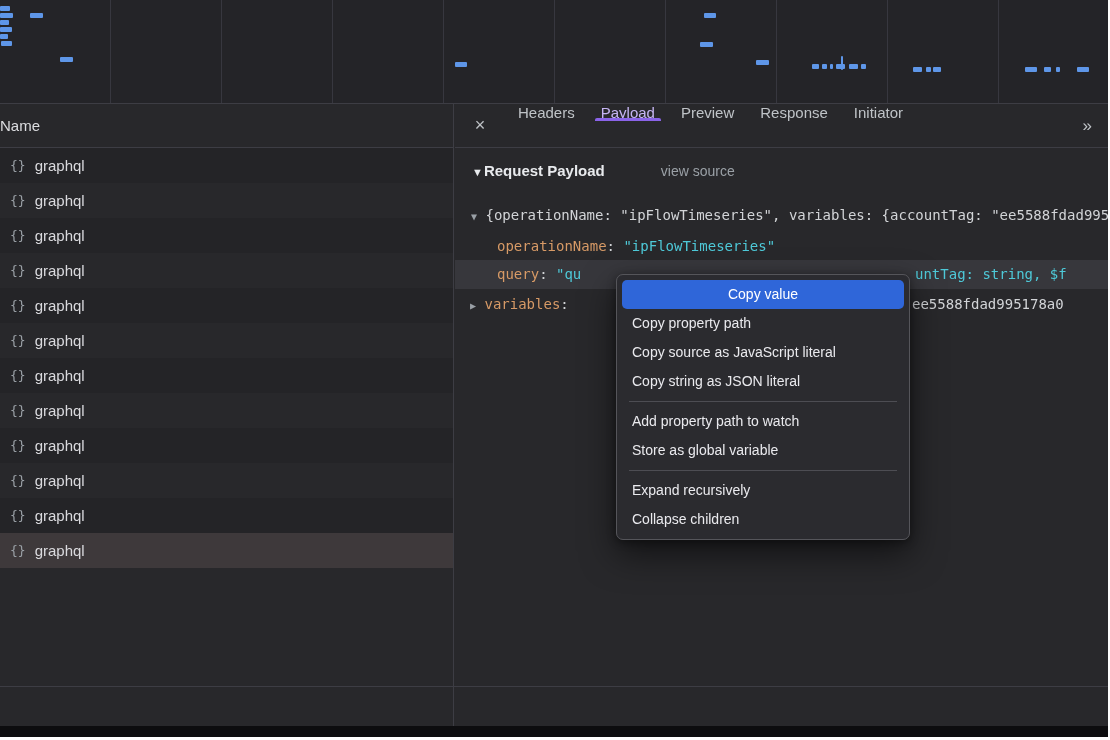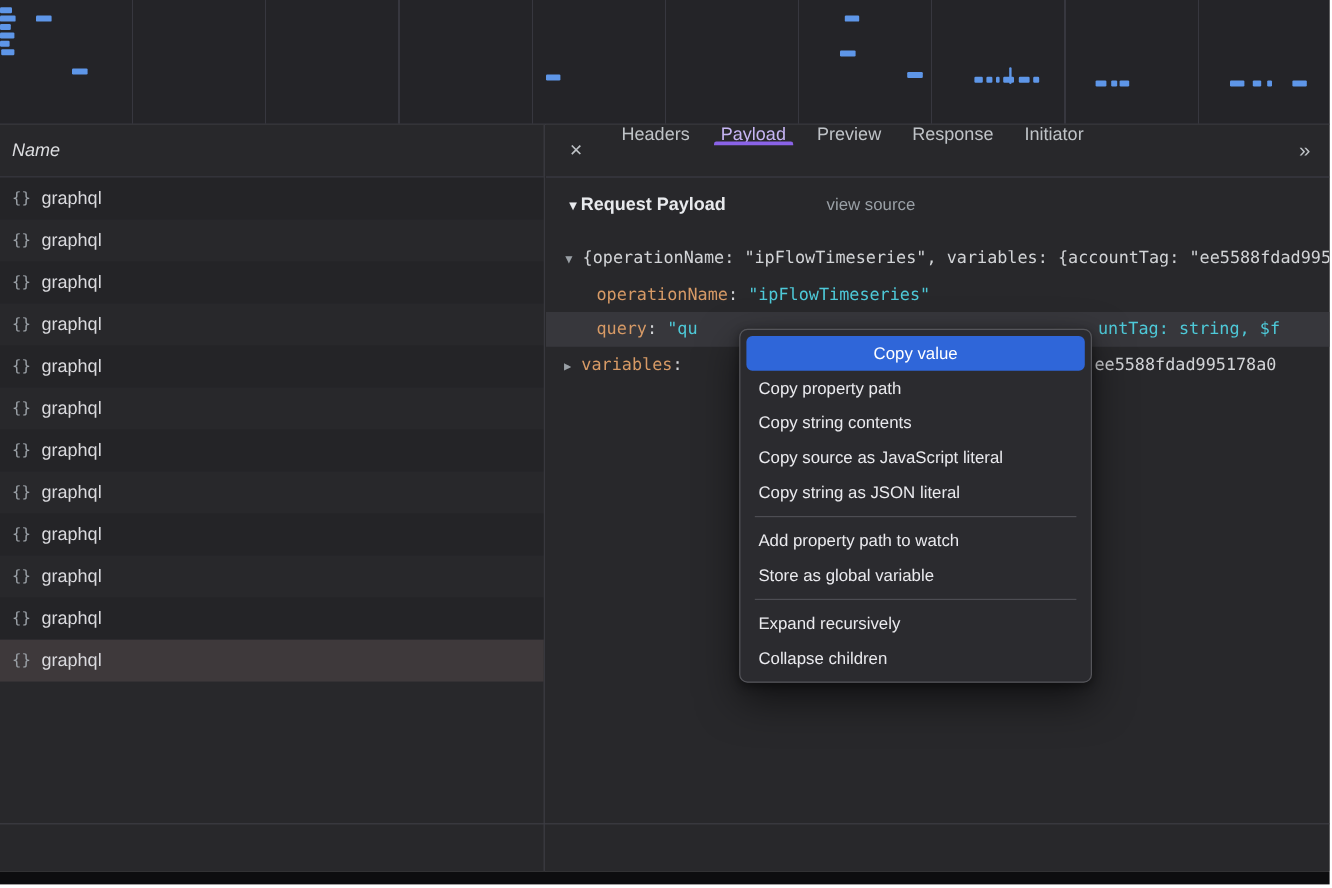--- a/index.html
+++ b/index.html
@@ -12,40 +12,40 @@
   .overview {
     position: absolute; left: 0; top: 0; width: 100%; height: 104px;
     background-color: #242428;
     background-image: repeating-linear-gradient(to right, transparent 0, transparent 110px, #37373f 110px, #37373f 111px);
     border-bottom: 1px solid #3d3d44;
   }
   .bar { position: absolute; background: var(--bar, #5e96e8); border-radius: 1px; }
 
   
   .name-col { position: absolute; left: 0; top: 104px; width: 454px; height: 622px; border-right: 1px solid #3d3d44; background: #28282b; }
-  .name-header { height: 44px; line-height: 43px; padding-left: 10px; color: #dcdde0; font-size: 15px; border-bottom: 1px solid #3d3d44; font-style: italic; }
+  .name-header { height: 44px; line-height: 43px; color: #dcdde0; font-size: 15px; border-bottom: 1px solid #3d3d44; }
   .rows { position: absolute; left: 0; top: 44px; right: 0; }
   .row { height: 35px; display: flex; align-items: center; padding-left: 10px; gap: 9px; font-size: 15px; color: #dadade; }
   .row:nth-child(odd) { background: #242427; }
   .row:nth-child(even) { background: #28282b; }
   .row.selected { background: #3e393b; }
   .json-icon { color: #9aa0a6; font-family: "DejaVu Sans Mono", monospace; font-size: 13px; }
 
   
   .right-pane { position: absolute; left: 455px; top: 104px; right: 0; height: 622px; background: #28282b; }
   .tabs { height: 44px; border-bottom: 1px solid #3d3d44; display: flex; align-items: stretch; color: #bfc3c7; font-size: 15px; }
   .tab-close { width: 50px; display: flex; align-items: center; justify-content: center; font-size: 18px; cursor: default; }
   .tabs-items { display: flex; align-items: flex-start; }
   .tab { padding: 0 13px; display: flex; align-items: center; position: relative; cursor: default; }
   .tab.selected { color: #c6b5f3; }
   .tab.selected::after { content: ""; position: absolute; left: 7px; right: 7px; bottom: 0; height: 3px; background: var(--accent, #8a63e8); border-radius: 2px 2px 0 0; }
   .tab-overflow { margin-left: auto; padding: 0 16px; display: flex; align-items: center; font-size: 17px; }
 
   .payload { position: absolute; left: 0; top: 44px; right: 0; bottom: 0; }
-  .section-row { margin: 14px 0 0 17px; display: flex; align-items: baseline; gap: 84px; }
+  .section-row { margin: 14px 0 0 17px; display: flex; align-items: baseline; gap: 56px; }
   .section-title { font-size: 15px; font-weight: bold; color: #e8eaed; }
   .section-title .twisty { font-size: 11px; margin-right: 1px; }
   .view-source { font-size: 14px; color: var(--link_grey, #9aa0a6); cursor: pointer; }
 
   .line { position: absolute; left: 0; right: 0; height: 29px; line-height: 29px; white-space: nowrap; overflow: hidden;
           font-family: "DejaVu Sans Mono", monospace; font-size: 14px; color: #d2d4d7; }
   .line span { white-space: pre; }
   .line .twisty { color: #9aa0a6; font-size: 10px; }
   .line.l1 { top: 53px; padding-left: 16px; }
   .line.l2 { top: 84px; padding-left: 42px; }
@@ -199,21 +199,20 @@
         </div>
       </div>
     </div>
 
     <div class="bottom-divider"></div>
   </div>
 
   <div class="context-menu">
       <div class="menu-item highlighted">Copy value</div>
       <div class="menu-item">Copy property path</div>
-      <div class="menu-item">Copy string contents</div>
       <div class="menu-item">Copy source as JavaScript literal</div>
       <div class="menu-item">Copy string as JSON literal</div>
       <div class="menu-sep"></div>
       <div class="menu-item">Add property path to watch</div>
       <div class="menu-item">Store as global variable</div>
       <div class="menu-sep"></div>
       <div class="menu-item">Expand recursively</div>
       <div class="menu-item">Collapse children</div>
     </div>
 

